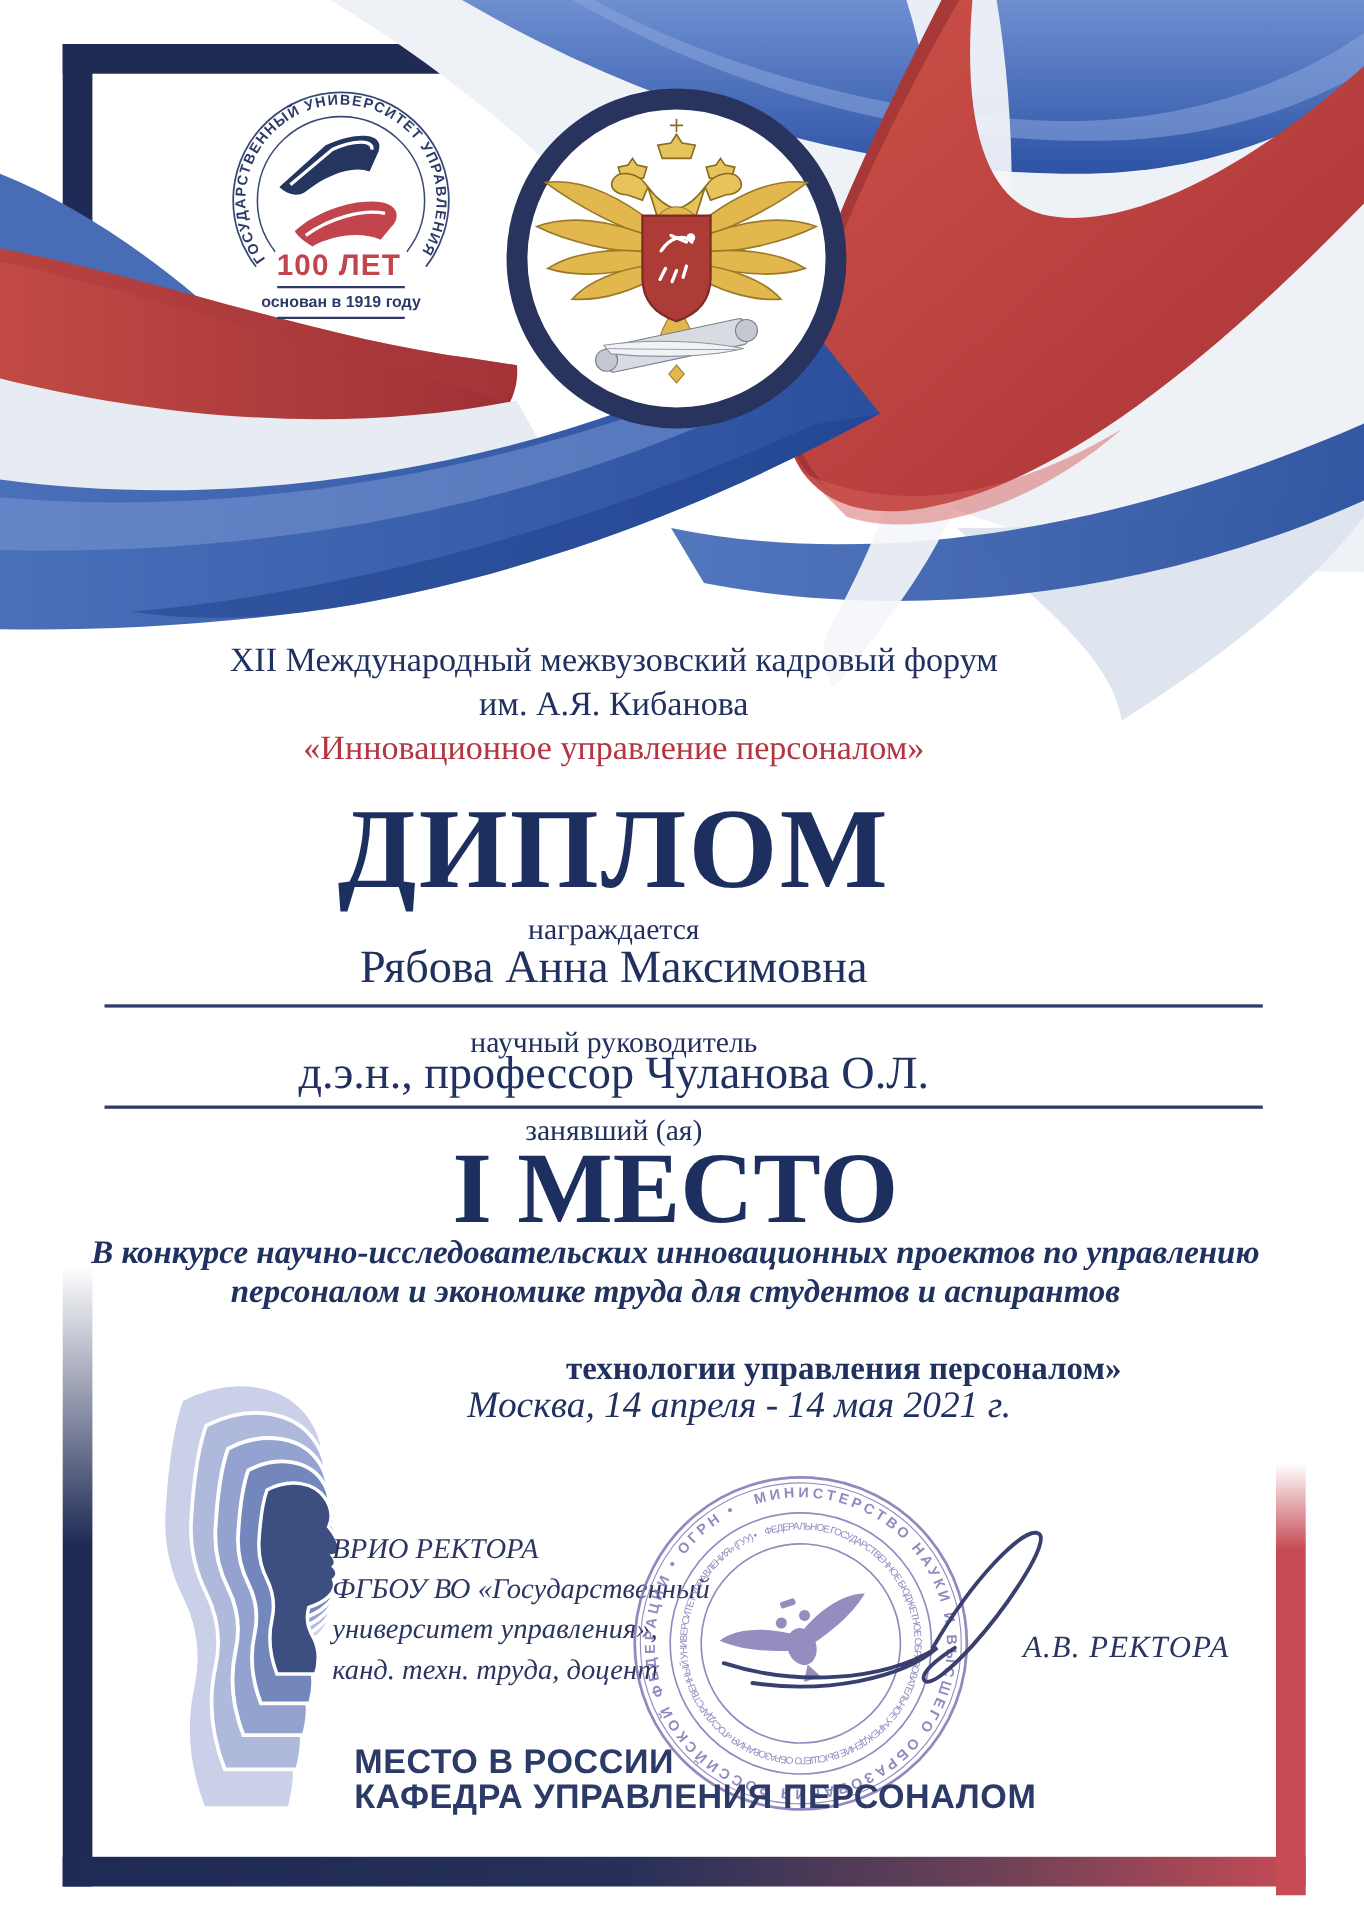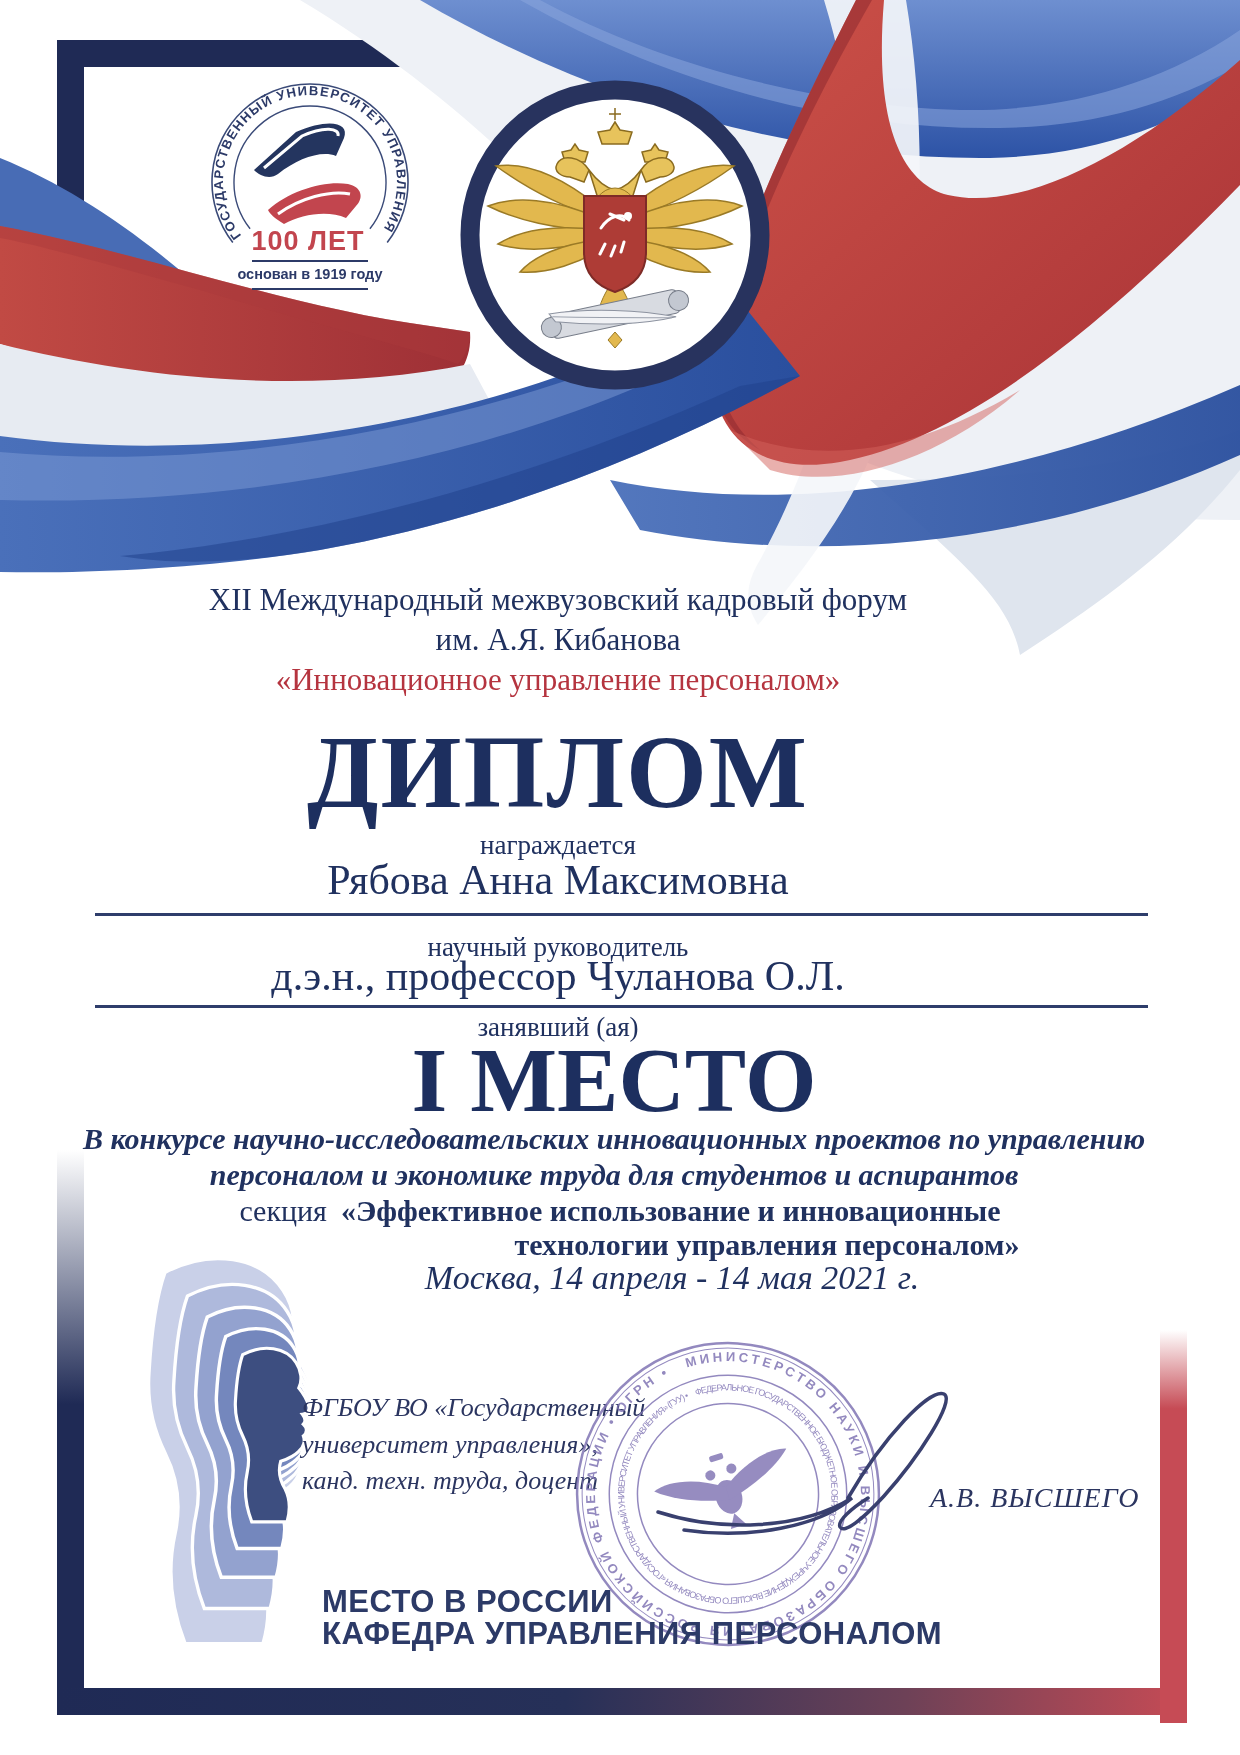--- a/index.html
+++ b/index.html
@@ -178,38 +178,36 @@
   <div class="t l-awarded">награждается</div>
   <div class="t l-recipient">Рябова Анна Максимовна</div>
   <div class="rule rule1"></div>
   <div class="t l-suplabel">научный руководитель</div>
   <div class="t l-supervisor">д.э.н., профессор Чуланова О.Л.</div>
   <div class="rule rule2"></div>
   <div class="t l-placelabel">занявший (ая)</div>
   <div class="t l-place">I МЕСТО</div>
   <div class="t l-contest1">В конкурсе научно-исследовательских инновационных проектов по управлению</div>
   <div class="t l-contest2">персоналом и экономике труда для студентов и аспирантов</div>
-  <div class="t l-section">
-    <span class="lbl">секция</span><span class="qt">«Эффективное использование и инновационные</span>
-  </div>
   <div class="t l-section2">технологии управления персоналом»</div>
   <div class="t l-venue">Москва, 14 апреля - 14 мая 2021 г.</div>
 
   <svg class="abs" width="232" height="402" viewBox="0 0 230 400" style="left:100px;top:1246px;">
     <defs>
       <path id="profileShape" d="M64,26 C110,2 160,10 182,44 C194,62 196,84 188,100 C198,112 206,126 210,140 C213,150 206,157 196,158 C202,166 204,174 198,180 C206,187 208,198 198,206 C202,216 200,230 188,240 C176,252 160,258 148,262 C142,282 146,304 158,324 C168,344 170,368 162,396 L84,396 C70,360 66,322 74,286 C80,258 76,230 64,206 C52,182 46,154 48,126 C50,92 54,54 64,26 Z"></path>
     </defs>
     <use href="#profileShape" fill="#c9d0e8" stroke="#ffffff" stroke-width="4"></use>
     <use href="#profileShape" fill="#aeb9dc" stroke="#ffffff" stroke-width="4" transform="translate(32.8,28) scale(0.84)"></use>
     <use href="#profileShape" fill="#93a2cf" stroke="#ffffff" stroke-width="5" transform="translate(61.5,52.5) scale(0.70)"></use>
     <use href="#profileShape" fill="#7487bd" stroke="#ffffff" stroke-width="6" transform="translate(88.2,75.3) scale(0.57)"></use>
     <use href="#profileShape" fill="#3d4e80" stroke="#ffffff" stroke-width="7" transform="translate(112.8,96.3) scale(0.45)"></use>
   </svg>
 
   <div class="vrio">
+    <div>ВРИО РЕКТОРА</div>
     <div>ФГБОУ ВО «Государственный</div>
     <div>университет управления»,</div>
     <div>канд. техн. труда, доцент</div>
   </div>
 
   <svg class="abs" width="332" height="332" viewBox="0 0 330 330" style="left:562px;top:1328px;opacity:0.85;">
     <defs>
       <path id="sealArcOuter" d="M165,33 a132,132 0 1 1 -0.1,0" fill="none"></path>
       <path id="sealArcInner" d="M165,62 a103,103 0 1 1 -0.1,0" fill="none"></path>
     </defs>
@@ -236,18 +234,18 @@
     </g>
   </svg>
 
   <svg class="abs" width="440" height="200" viewBox="0 0 440 200" style="left:600px;top:1380px;">
     <g stroke="#39406f" stroke-width="3.5" fill="none" stroke-linecap="round">
       <path d="M248,118 C284,56 330,8 344,14 C356,20 318,78 284,116 C262,140 244,154 240,147 C237,141 252,128 268,118"></path>
       <path d="M58,132 C120,152 200,150 252,118 C220,146 150,160 84,150"></path>
     </g>
   </svg>
 
-  <div class="signer">А.В. ВЫСШЕГО</div>
+  <div class="signer">А.В. РЕКТОРА</div>
 
   <div class="foot foot1">МЕСТО В РОССИИ</div>
   <div class="foot foot2">КАФЕДРА УПРАВЛЕНИЯ ПЕРСОНАЛОМ</div>
 
 </div>
 
 </body></html>

